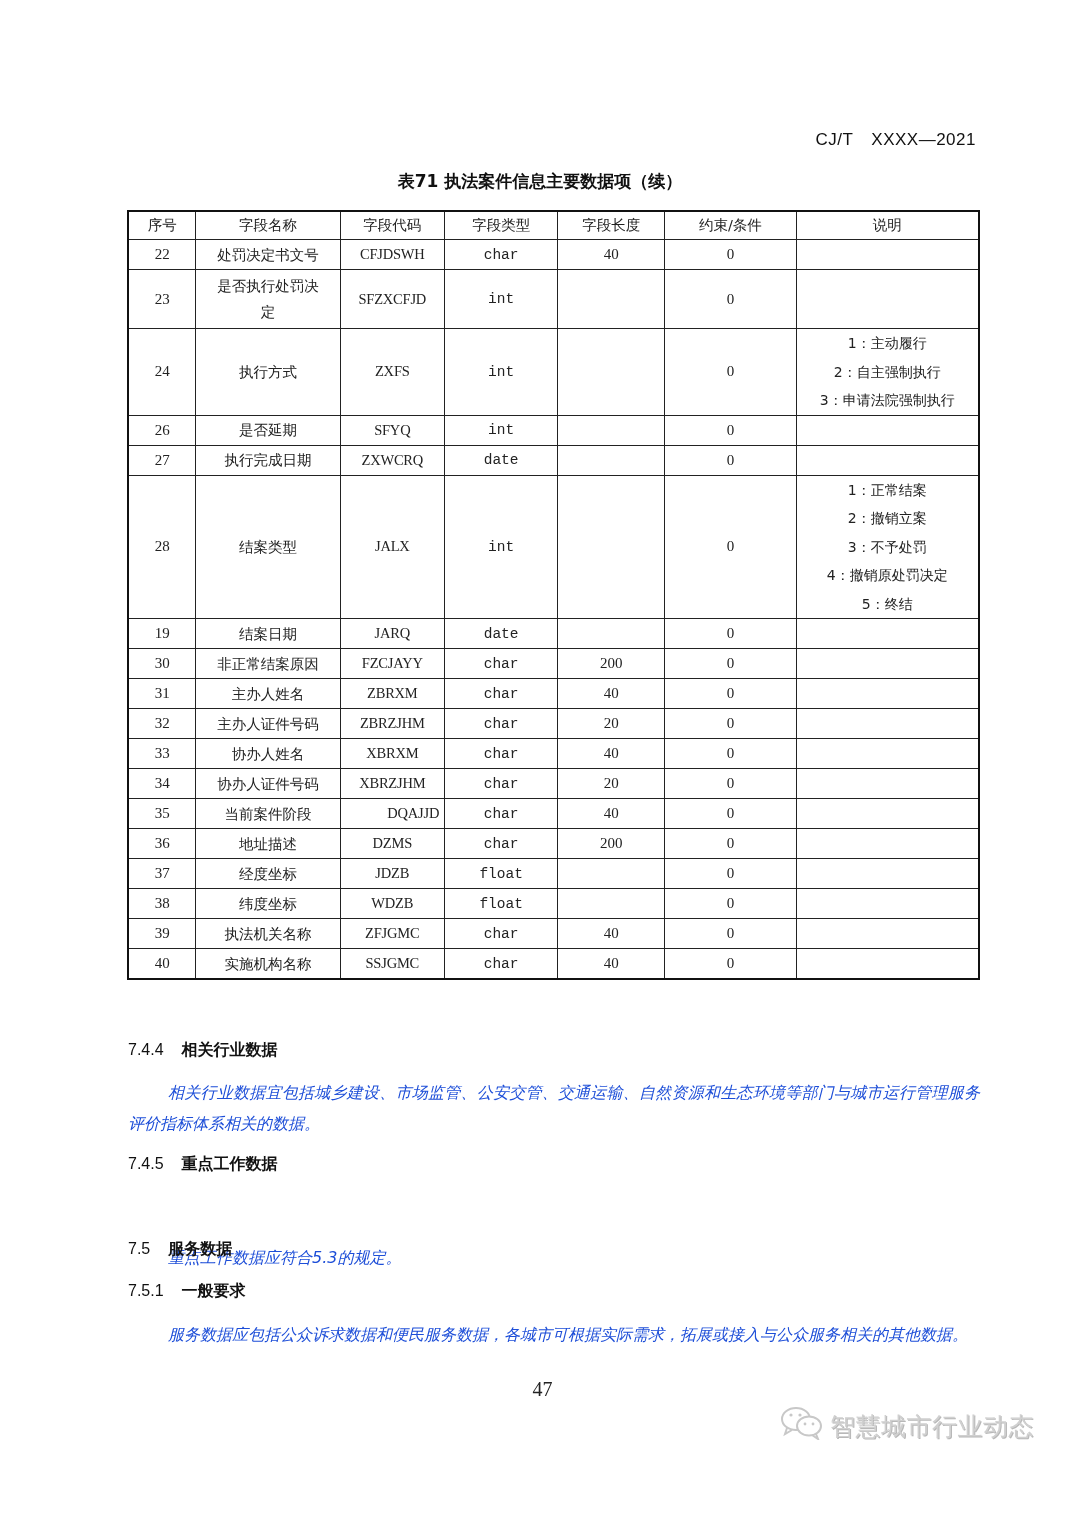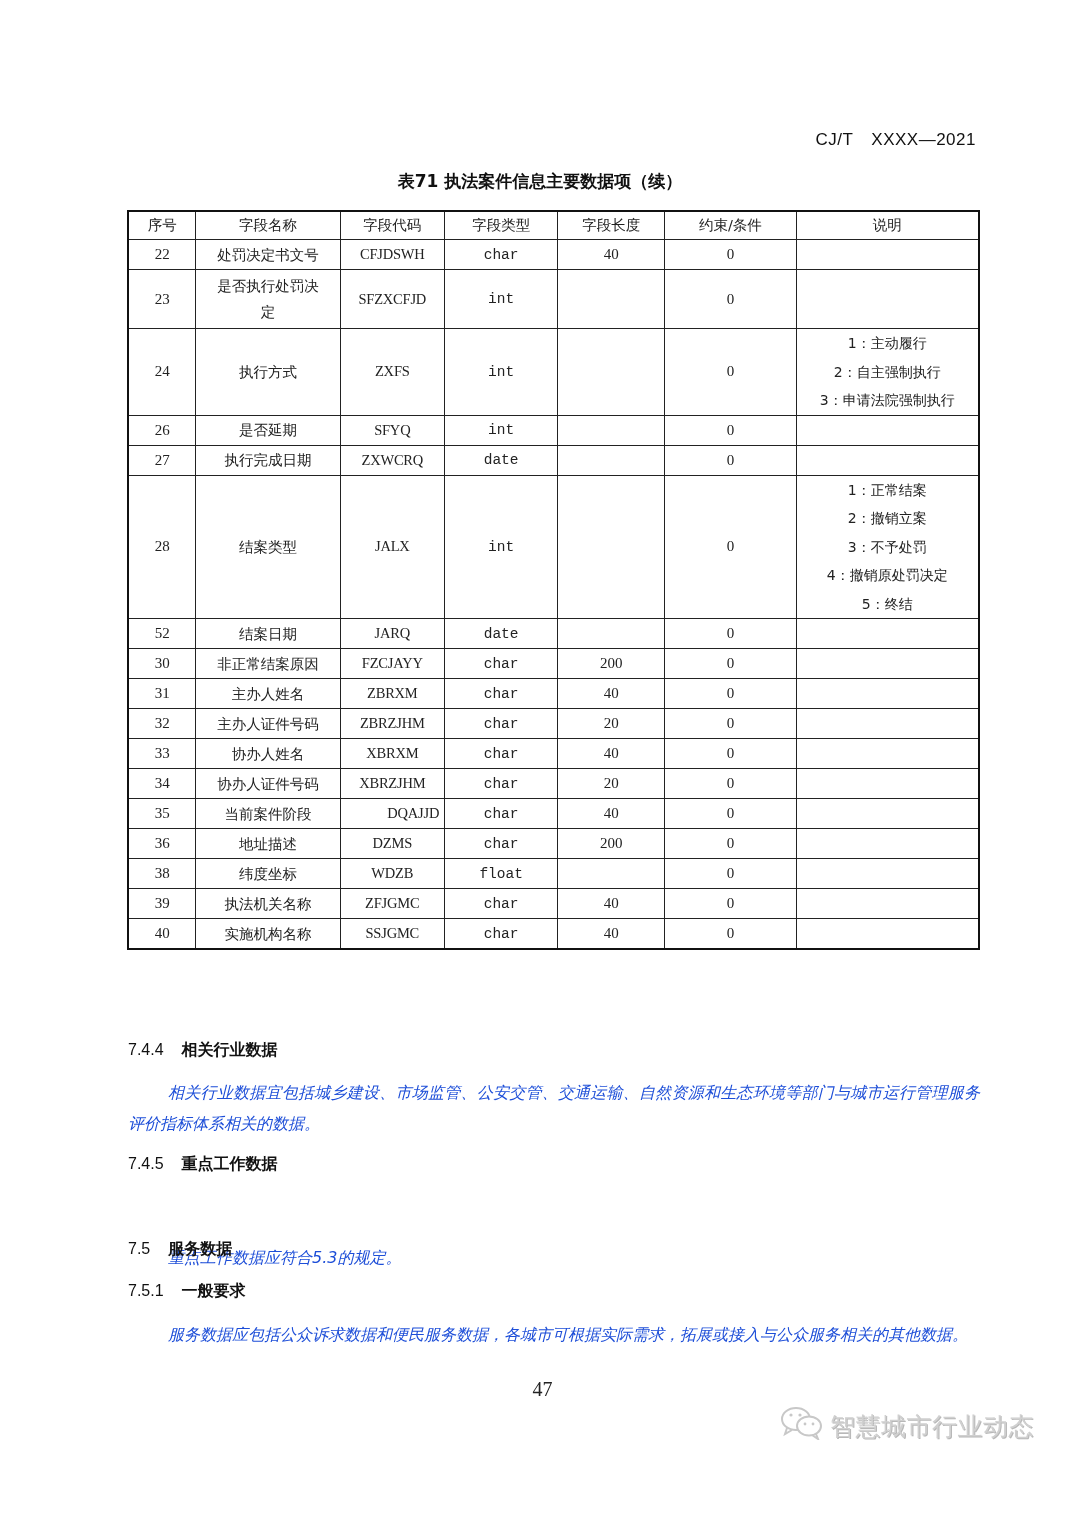--- a/index.html
+++ b/index.html
@@ -116,21 +116,21 @@
         <td class="num" style="height: 142px;">0</td>
         <td class="desc" style="height: 142px;">
           <div>1：正常结案</div>
           <div>2：撤销立案</div>
           <div>3：不予处罚</div>
           <div>4：撤销原处罚决定</div>
           <div>5：终结</div>
         </td>
       </tr>
       <tr>
-        <td class="num" style="height: 29px;">52</td>
+        <td class="num" style="height: 29px;">19</td>
         <td class="cn" style="height: 29px;">结案日期</td>
         <td class="code" style="height: 29px;">JARQ</td>
         <td class="mono" style="height: 29px;">date</td>
         <td class="num" style="height: 29px;"></td>
         <td class="num" style="height: 29px;">0</td>
         <td class="desc" style="height: 29px;"></td>
       </tr>
       <tr>
         <td class="num" style="height: 29px;">30</td>
         <td class="cn" style="height: 29px;">非正常结案原因</td>
@@ -184,20 +184,29 @@
         <td class="num" style="height: 29px;">40</td>
         <td class="num" style="height: 29px;">0</td>
         <td class="desc" style="height: 29px;"></td>
       </tr>
       <tr>
         <td class="num" style="height: 29px;">36</td>
         <td class="cn" style="height: 29px;">地址描述</td>
         <td class="code" style="height: 29px;">DZMS</td>
         <td class="mono" style="height: 29px;">char</td>
         <td class="num" style="height: 29px;">200</td>
+        <td class="num" style="height: 29px;">0</td>
+        <td class="desc" style="height: 29px;"></td>
+      </tr>
+      <tr>
+        <td class="num" style="height: 29px;">37</td>
+        <td class="cn" style="height: 29px;">经度坐标</td>
+        <td class="code" style="height: 29px;">JDZB</td>
+        <td class="mono" style="height: 29px;">float</td>
+        <td class="num" style="height: 29px;"></td>
         <td class="num" style="height: 29px;">0</td>
         <td class="desc" style="height: 29px;"></td>
       </tr>
       <tr>
         <td class="num" style="height: 29px;">38</td>
         <td class="cn" style="height: 29px;">纬度坐标</td>
         <td class="code" style="height: 29px;">WDZB</td>
         <td class="mono" style="height: 29px;">float</td>
         <td class="num" style="height: 29px;"></td>
         <td class="num" style="height: 29px;">0</td>

